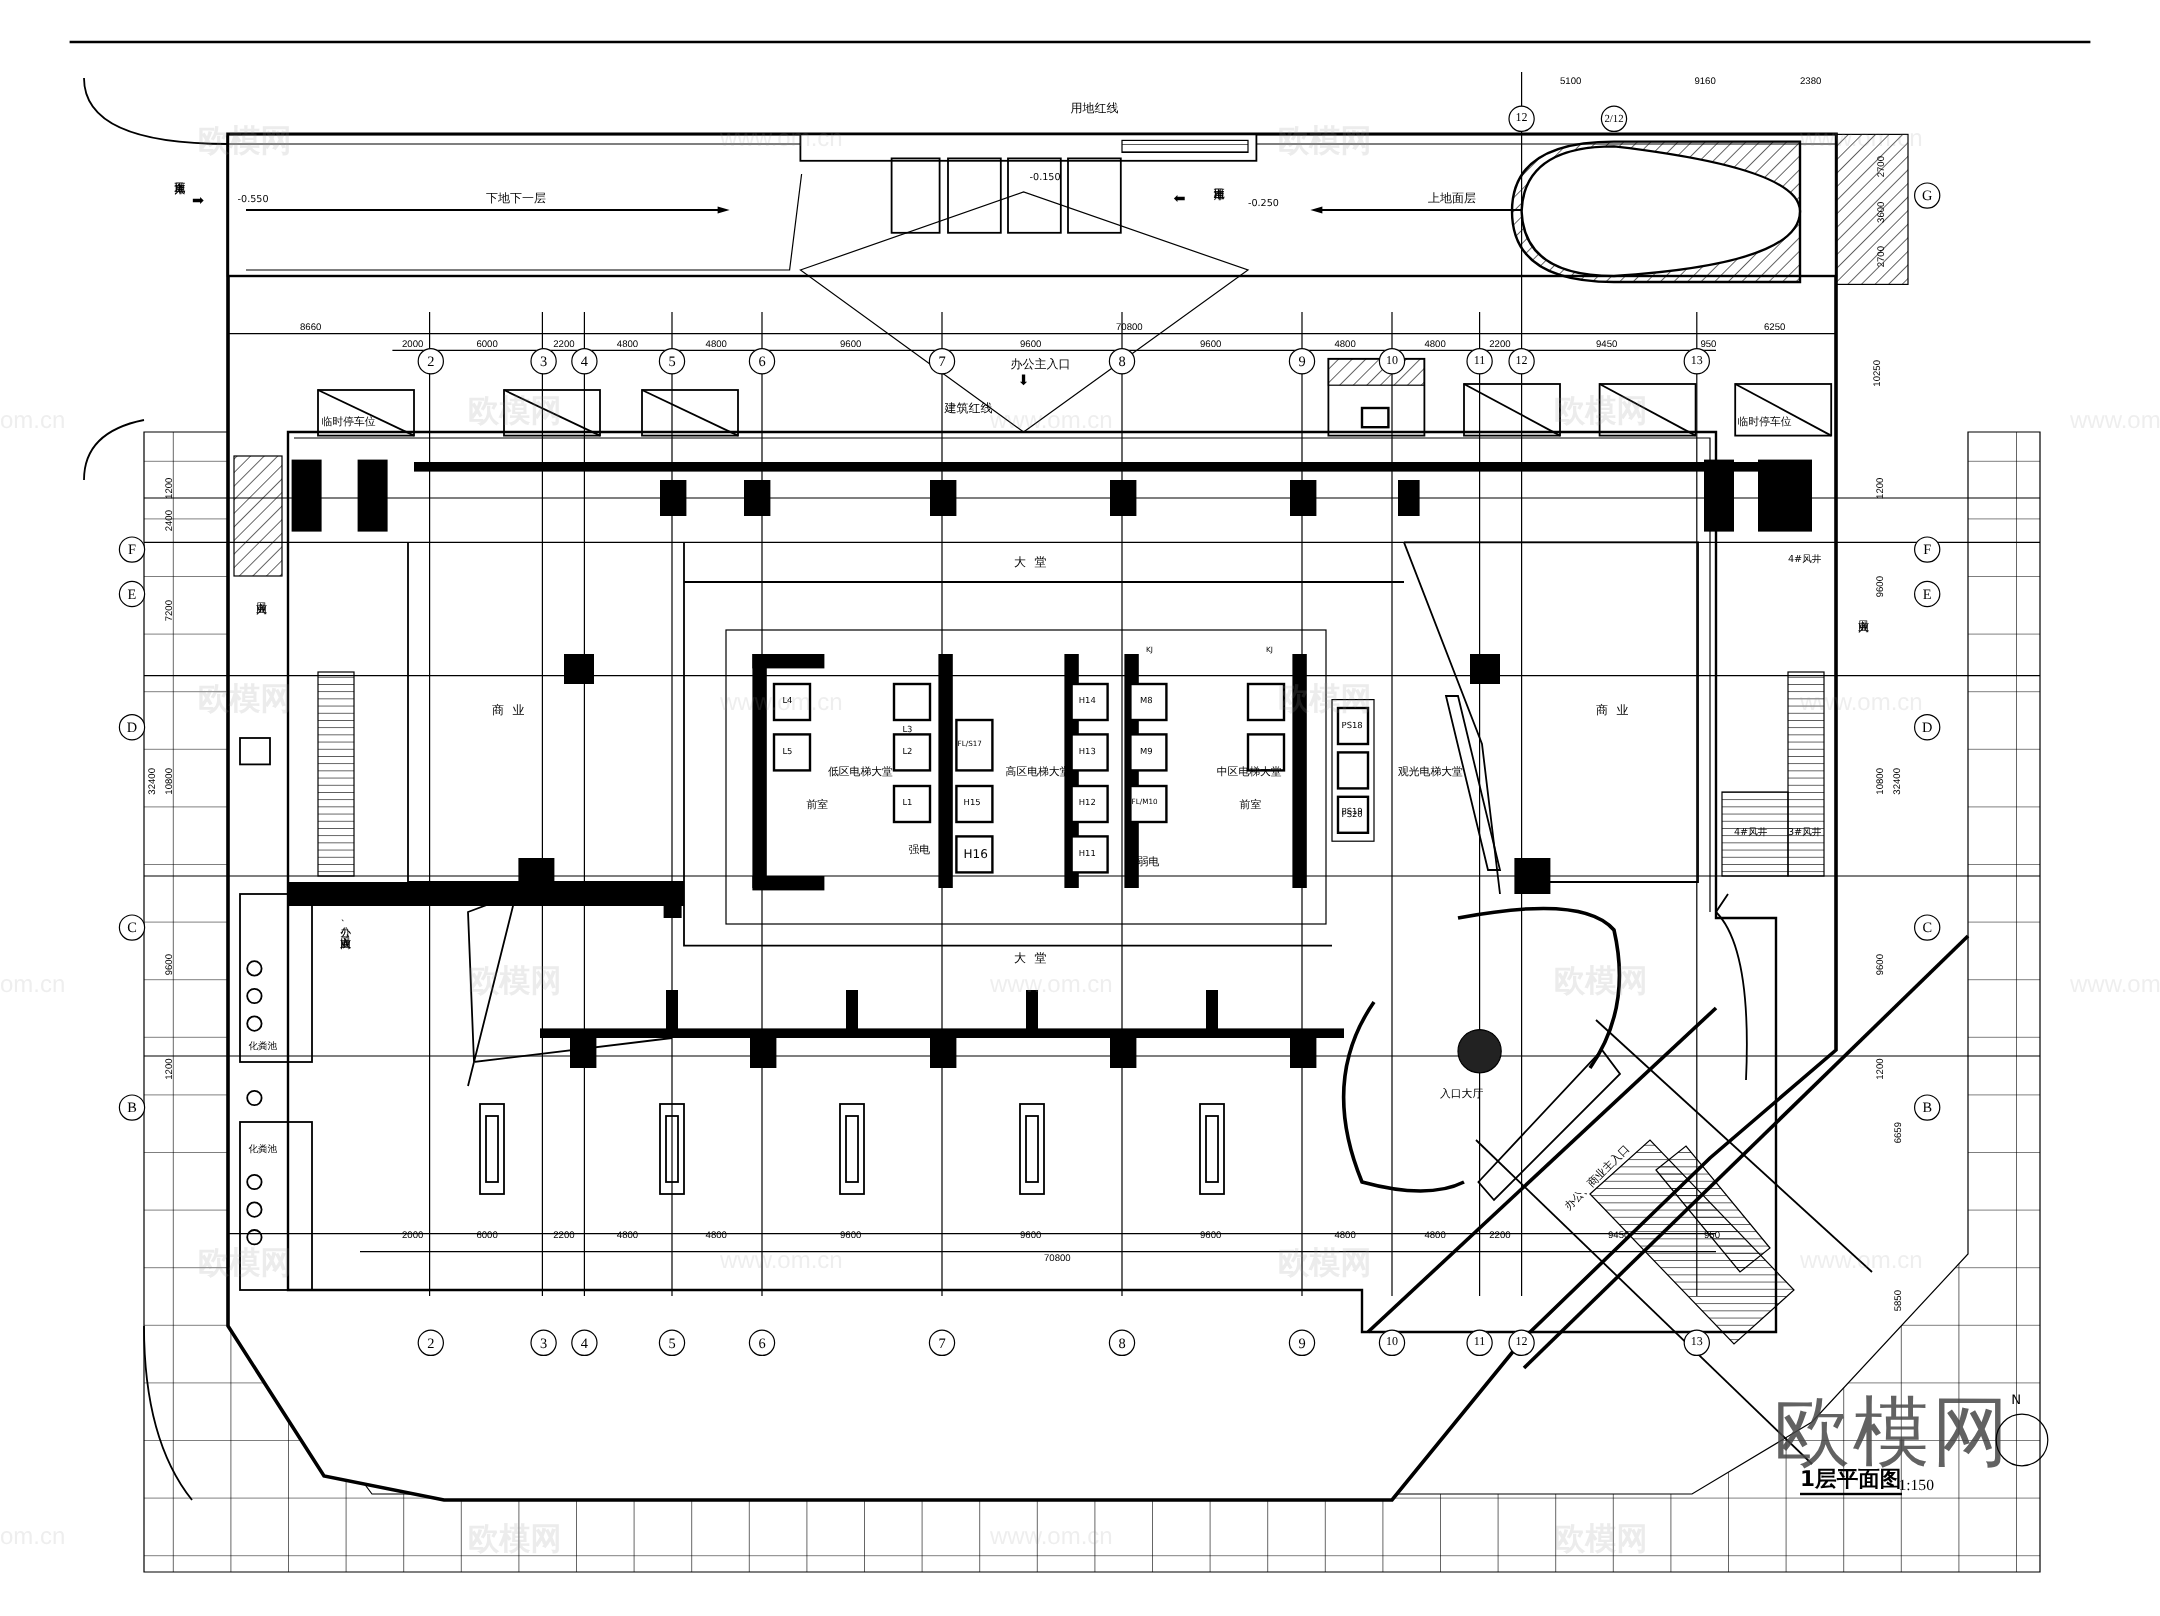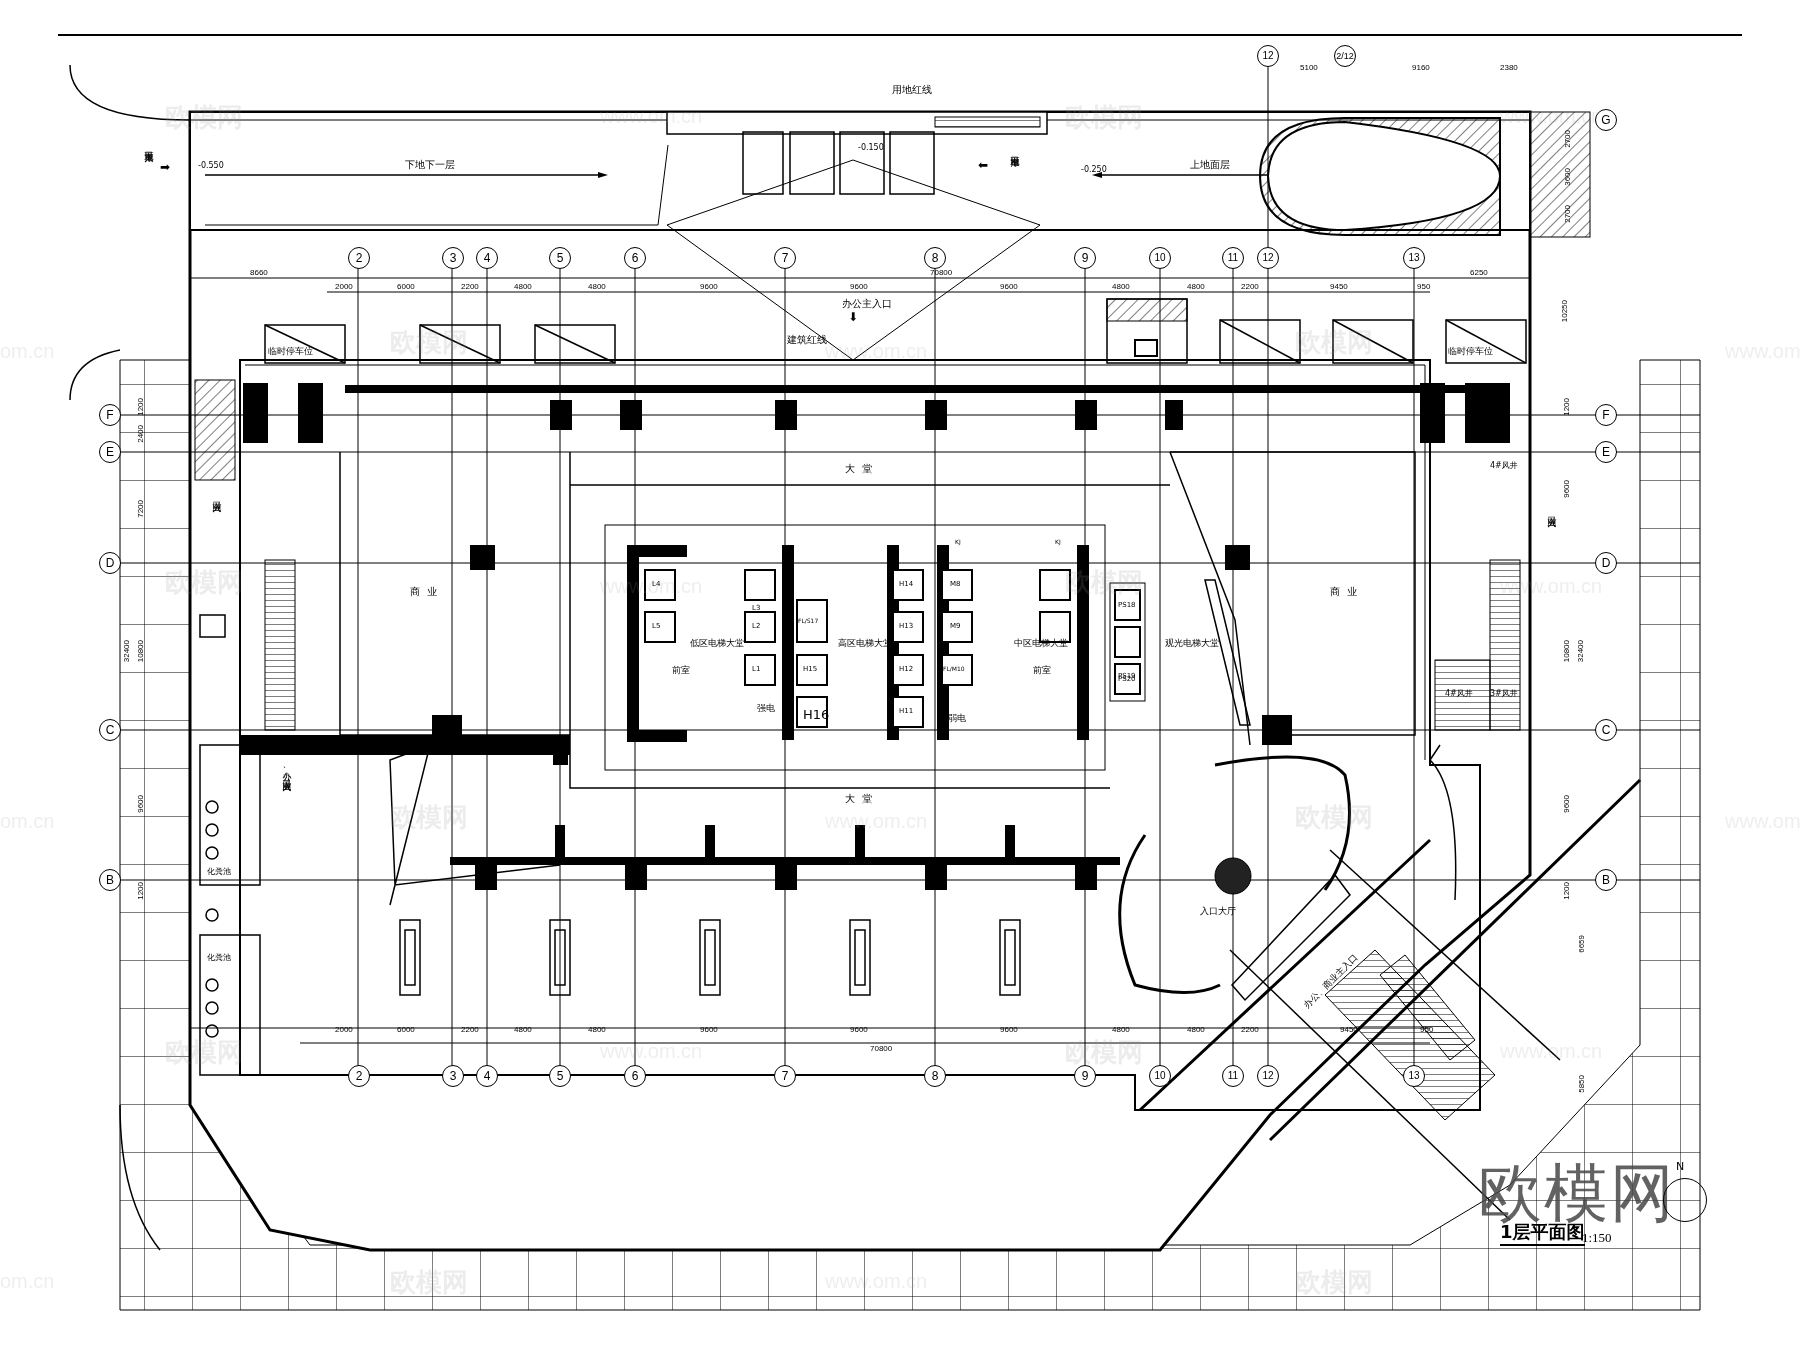--- a/index.html
+++ b/index.html
@@ -2,21 +2,21 @@
 <html><head>
 <meta charset="utf-8">
 <style>
   html,body{margin:0;padding:0;background:#ffffff;}
   body{width:1800px;height:1347px;overflow:hidden;position:relative;font-family:"DejaVu Sans",sans-serif;}
   #plan{position:absolute;left:0;top:0;width:1800px;height:1347px;}
   .lbl{position:absolute;color:#000;font-size:10px;white-space:nowrap;font-family:"DejaVu Sans",sans-serif;}
   .lbl.v{writing-mode:vertical-rl;}
   .dim{position:absolute;font-size:8px;color:#000;white-space:nowrap;font-family:"Liberation Sans",sans-serif;text-align:center;}
   .dim.v{writing-mode:vertical-rl;transform:rotate(180deg);}
-  .axis{position:absolute;width:20px;height:20px;border:1.5px solid #000;border-radius:50%;background:#fff;font-size:12px;line-height:20px;text-align:center;font-family:Liberation Sans, sans-serif;box-sizing:content-box;}
+  .axis{position:absolute;width:20px;height:20px;border:1.5px solid #000;border-radius:50%;background:#fff;font-size:12px;line-height:20px;text-align:center;font-family:Liberation Serif, serif;box-sizing:content-box;margin-top:43px;}
   .room{position:absolute;font-size:10px;font-weight:normal;letter-spacing:2px;}
   .wm{position:absolute;color:rgba(150,150,150,0.18);font-size:26px;font-weight:bold;font-family:"DejaVu Sans",sans-serif;pointer-events:none;}
   .wm-url{position:absolute;color:rgba(150,150,150,0.16);font-size:20px;font-family:"Liberation Sans",sans-serif;pointer-events:none;}
   .big-wm{position:absolute;left:1478px;top:1150px;font-size:64px;color:rgba(70,70,70,0.85);font-family:"DejaVu Sans",sans-serif;letter-spacing:2px;}
   .title{position:absolute;left:1500px;top:1220px;font-size:18px;font-weight:bold;border-bottom:2px solid #000;}
   .scale{position:absolute;left:1582px;top:1230px;font-size:13px;font-family:"Liberation Serif",serif;}
 </style>
 </head>
 <body>
 
@@ -270,21 +270,21 @@
 
 <div class="lbl" style="left:892px;top:83px">用地红线</div>
 <div class="lbl" style="left:405px;top:158px">下地下一层</div>
 <div class="lbl" style="left:1190px;top:158px">上地面层</div>
 <div class="lbl v" style="left:142px;top:145px;font-size:9px">地下车库入口</div>
 <div class="lbl" style="left:160px;top:160px;font-size:12px">➡</div>
 <div class="lbl v" style="left:1008px;top:150px;font-size:9px">地下车库出口</div>
 <div class="lbl" style="left:978px;top:158px;font-size:12px">⬅</div>
 <div class="lbl" style="left:198px;top:161px;font-size:8px">-0.550</div>
 <div class="lbl" style="left:858px;top:143px;font-size:8px">-0.150</div>
-<div class="lbl" style="left:1081px;top:165px;font-size:8px">-0.250</div>
+<div class="lbl" style="left:1040px;top:165px;font-size:8px">-0.250</div>
 <div class="lbl" style="left:842px;top:297px">办公主入口</div>
 <div class="lbl" style="left:848px;top:310px;font-size:12px">⬇</div>
 <div class="lbl" style="left:787px;top:333px">建筑红线</div>
 <div class="lbl" style="left:268px;top:345px;font-size:9px">临时停车位</div>
 <div class="lbl" style="left:1448px;top:345px;font-size:9px">临时停车位</div>
 <div class="lbl v" style="left:210px;top:495px;font-size:9px">商业入口</div>
 <div class="lbl v" style="left:1545px;top:510px;font-size:9px">商业入口</div>
 <div class="lbl v" style="left:280px;top:765px;font-size:9px">办公、商业次入口</div>
 <div class="lbl" style="left:1295px;top:975px;font-size:9px;transform:rotate(-45deg)">办公、商业主入口</div>
 <div class="lbl" style="left:207px;top:866px;font-size:8px">化粪池</div>
@@ -307,21 +307,21 @@
 <div class="lbl" style="left:1490px;top:688px;font-size:8px">3#风井</div>
 <div class="lbl" style="left:1445px;top:688px;font-size:8px">4#风井</div>
 
 <div class="lbl" style="left:652px;top:580px;font-size:7px">L4</div>
 <div class="lbl" style="left:652px;top:622px;font-size:7px">L5</div>
 <div class="lbl" style="left:752px;top:604px;font-size:7px">L3</div>
 <div class="lbl" style="left:752px;top:622px;font-size:7px">L2</div>
 <div class="lbl" style="left:752px;top:665px;font-size:7px">L1</div>
 <div class="lbl" style="left:798px;top:617px;font-size:6px">FL/S17</div>
 <div class="lbl" style="left:803px;top:665px;font-size:7px">H15</div>
-<div class="lbl" style="left:803px;top:707px;font-size:13px">H16</div>
+<div class="lbl" style="left:803px;top:707px;font-size:10px">H16</div>
 <div class="lbl" style="left:899px;top:580px;font-size:7px">H14</div>
 <div class="lbl" style="left:899px;top:622px;font-size:7px">H13</div>
 <div class="lbl" style="left:899px;top:665px;font-size:7px">H12</div>
 <div class="lbl" style="left:899px;top:707px;font-size:7px">H11</div>
 <div class="lbl" style="left:950px;top:580px;font-size:7px">M8</div>
 <div class="lbl" style="left:950px;top:622px;font-size:7px">M9</div>
 <div class="lbl" style="left:943px;top:665px;font-size:6px">FL/M10</div>
 <div class="lbl" style="left:1118px;top:601px;font-size:7px">PS18</div>
 <div class="lbl" style="left:1118px;top:672px;font-size:7px">PS19</div>
 <div class="lbl" style="left:1118px;top:675px;font-size:7px">PS20</div>

